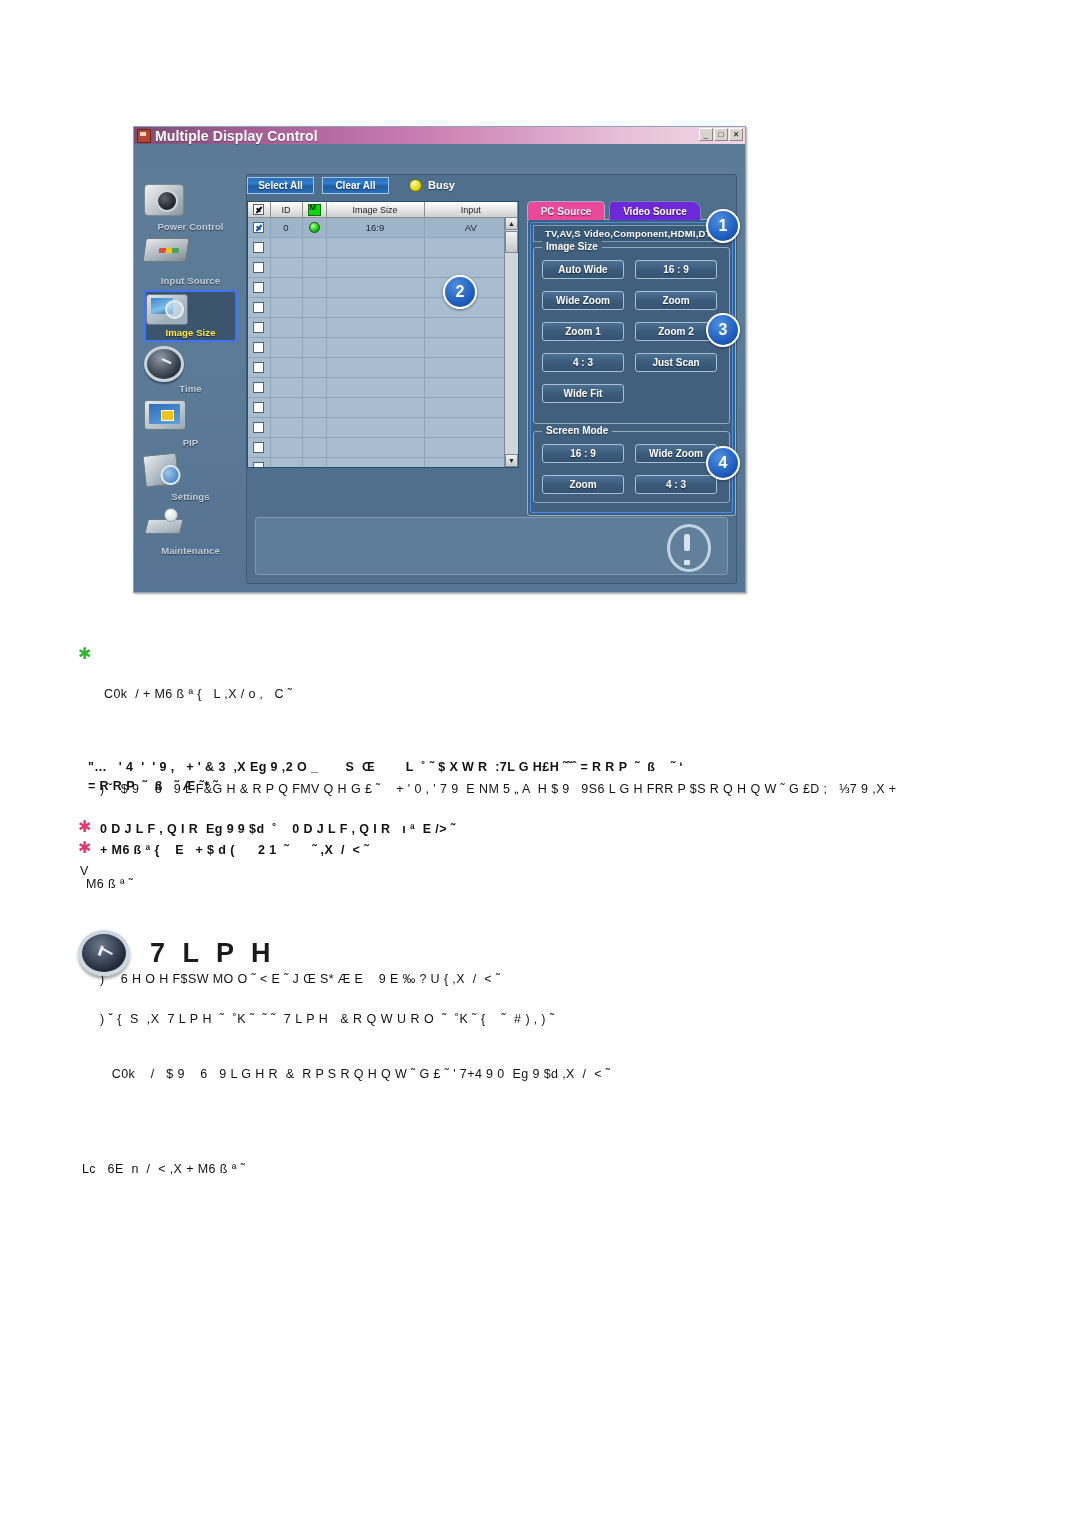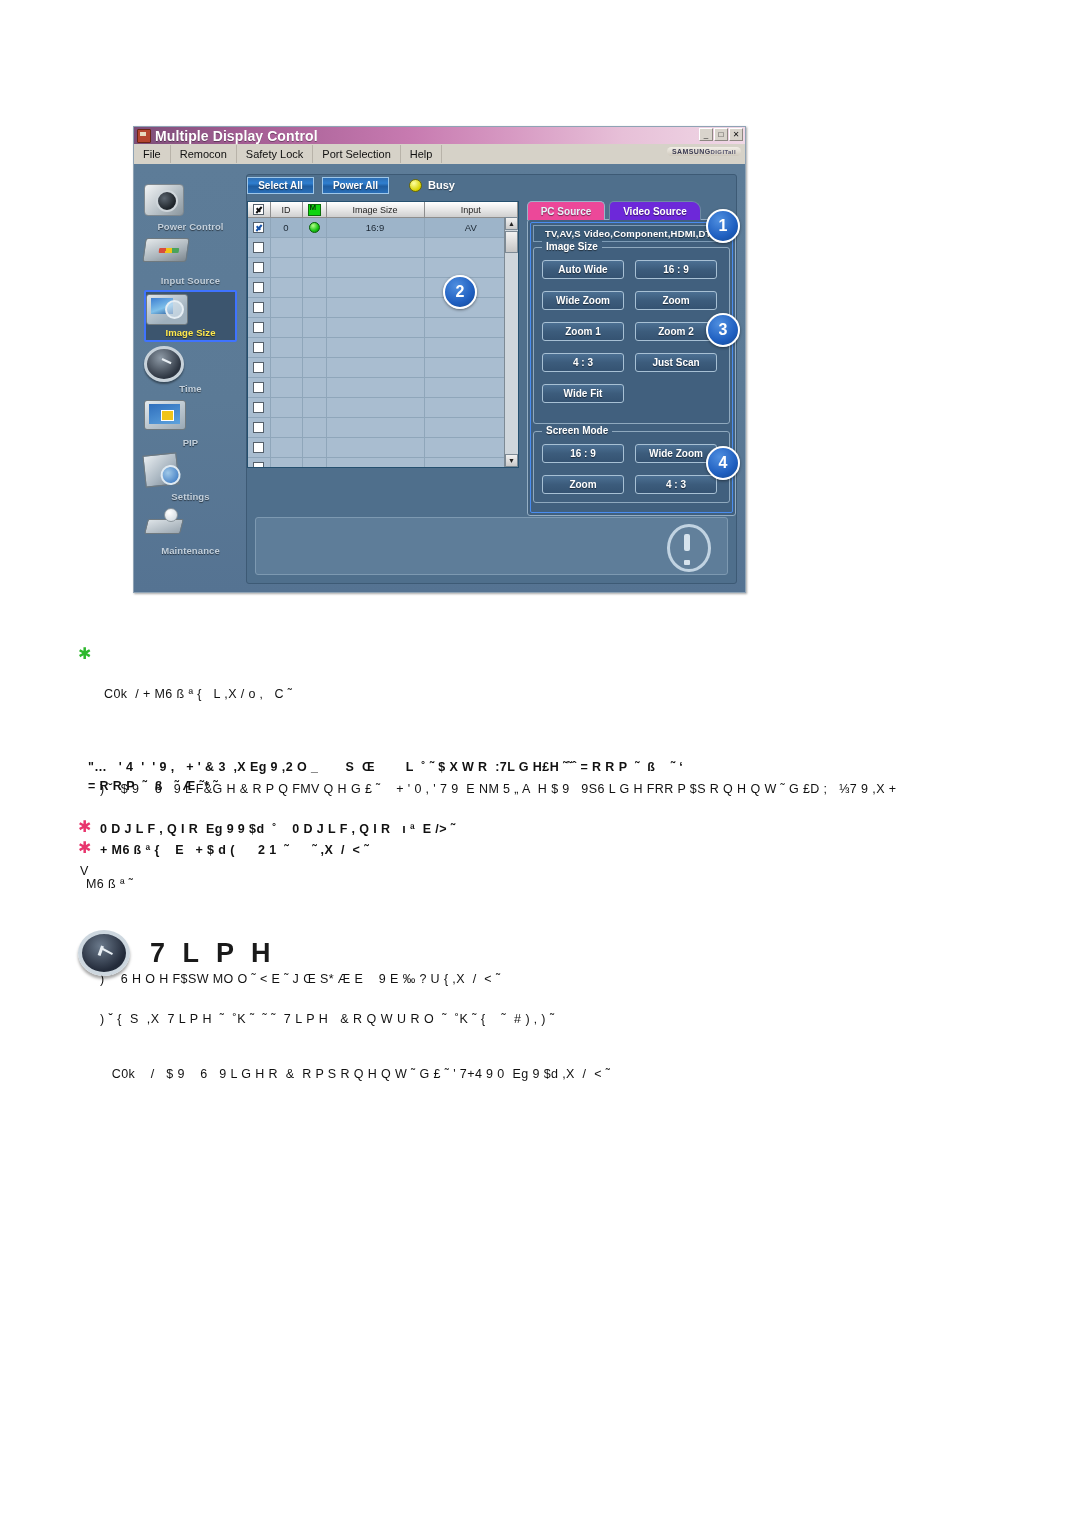--- a/index.html
+++ b/index.html
@@ -419,30 +419,20 @@
   <div class="titlebar">
     <span class="tb-icon"></span>
     <span class="tb-title">Multiple Display Control</span>
     <span class="tb-buttons">
       <span class="tb-btn">_</span>
       <span class="tb-btn">□</span>
       <span class="tb-btn">✕</span>
     </span>
   </div>
 
-  <div class="menubar">
-    <span class="mi">File</span>
-    <span class="mi">Remocon</span>
-    <span class="mi">Safety Lock</span>
-    <span class="mi">Port Selection</span>
-    <span class="mi">Help</span>
-    <span class="samsung">
-      <span>SAMSUNG</span><span class="dig">DIGITall</span>
-    </span>
-  </div>
 
   <div class="app-body">
 
     <div class="sidebar">
 
       <div class="side-item">
         <span class="ic ic-power"></span>
         <span class="side-label">Power Control</span>
       </div>
 
@@ -475,21 +465,21 @@
         <span class="ic ic-maint"></span>
         <span class="side-label">Maintenance</span>
       </div>
 
     </div>
 
     <div class="content">
 
       <div class="topbar">
         <div class="btn-pill">Select All</div>
-        <div class="btn-pill">Power All</div>
+        <div class="btn-pill">Clear All</div>
         <div class="busy">
           <span class="busy-dot"></span>
           <span class="busy-label">Busy</span>
         </div>
       </div>
 
       <div class="panels">
 
         <div class="table-wrap">
           <table class="grid">
@@ -691,20 +681,23 @@
     </div>
     <div class="para" style="margin-left:8px;">
       <div>M6 ß ª ˜</div>
     </div>
     <div class="para" style="margin-left:22px;">
       <div>) ˘  6 H O H F$SW MO O ˜ &lt; E ˜ J Œ S* Æ E    9 E ‰ ? U { ,X  /  &lt; ˜</div>
     </div>
     <div class="para" style="margin-left:26px;">
       <div>  C0k    /   $ 9    6   9 L G H R  &amp;  R P S R Q H Q W ˜ G £ ˜ ' 7+4 9 0  Eg 9 $d ,X  /  &lt; ˜</div>
     </div>
+    <div class="para" style="margin-left:4px;">
+      <div>Lc   6E  n  /  &lt; ,X + M6 ß ª ˜</div>
+    </div>
   </div>
 
   <div class="blk" style="left:88px;top:138px;width:960px;">
     <div class="para t-bold">"…   ' 4  '  ' 9 ,   + ' &amp; 3  ,X Eg 9 ‚2 O _       S  Œ        L  ˚ ˜ $ X W R  :7L G H£H ˜˜ˆ = R R P  ˜  ß    ˜ ‘</div>
     <div class="para t-bold">= R R P  ˜  ß   ˜ Æ ˜* ˜</div>
   </div>
 
   <div class="blk" style="left:78px;top:200px;width:960px;">
     <span class="bullet-star star-pink">✱</span>
     <div class="para t-bold" style="margin-left:22px;">0 D J L F , Q I R  Eg 9 9 $d  ˚    0 D J L F , Q I R   ı ª  E /&gt; ˜</div>

